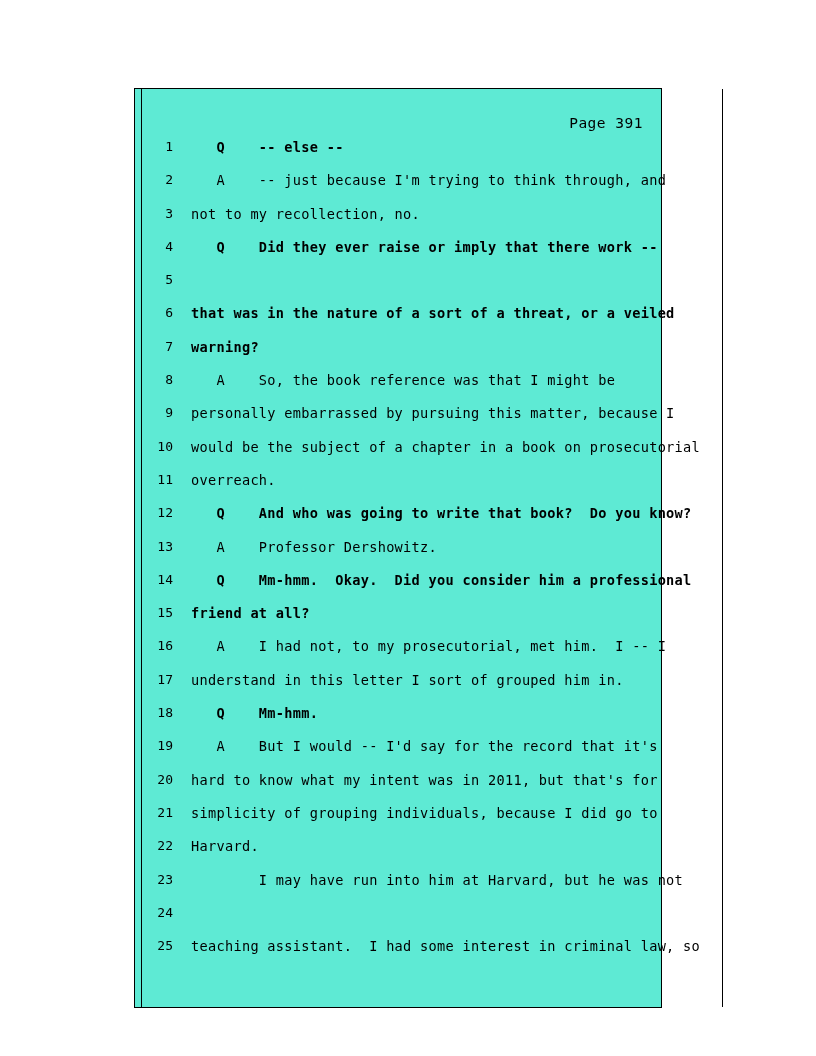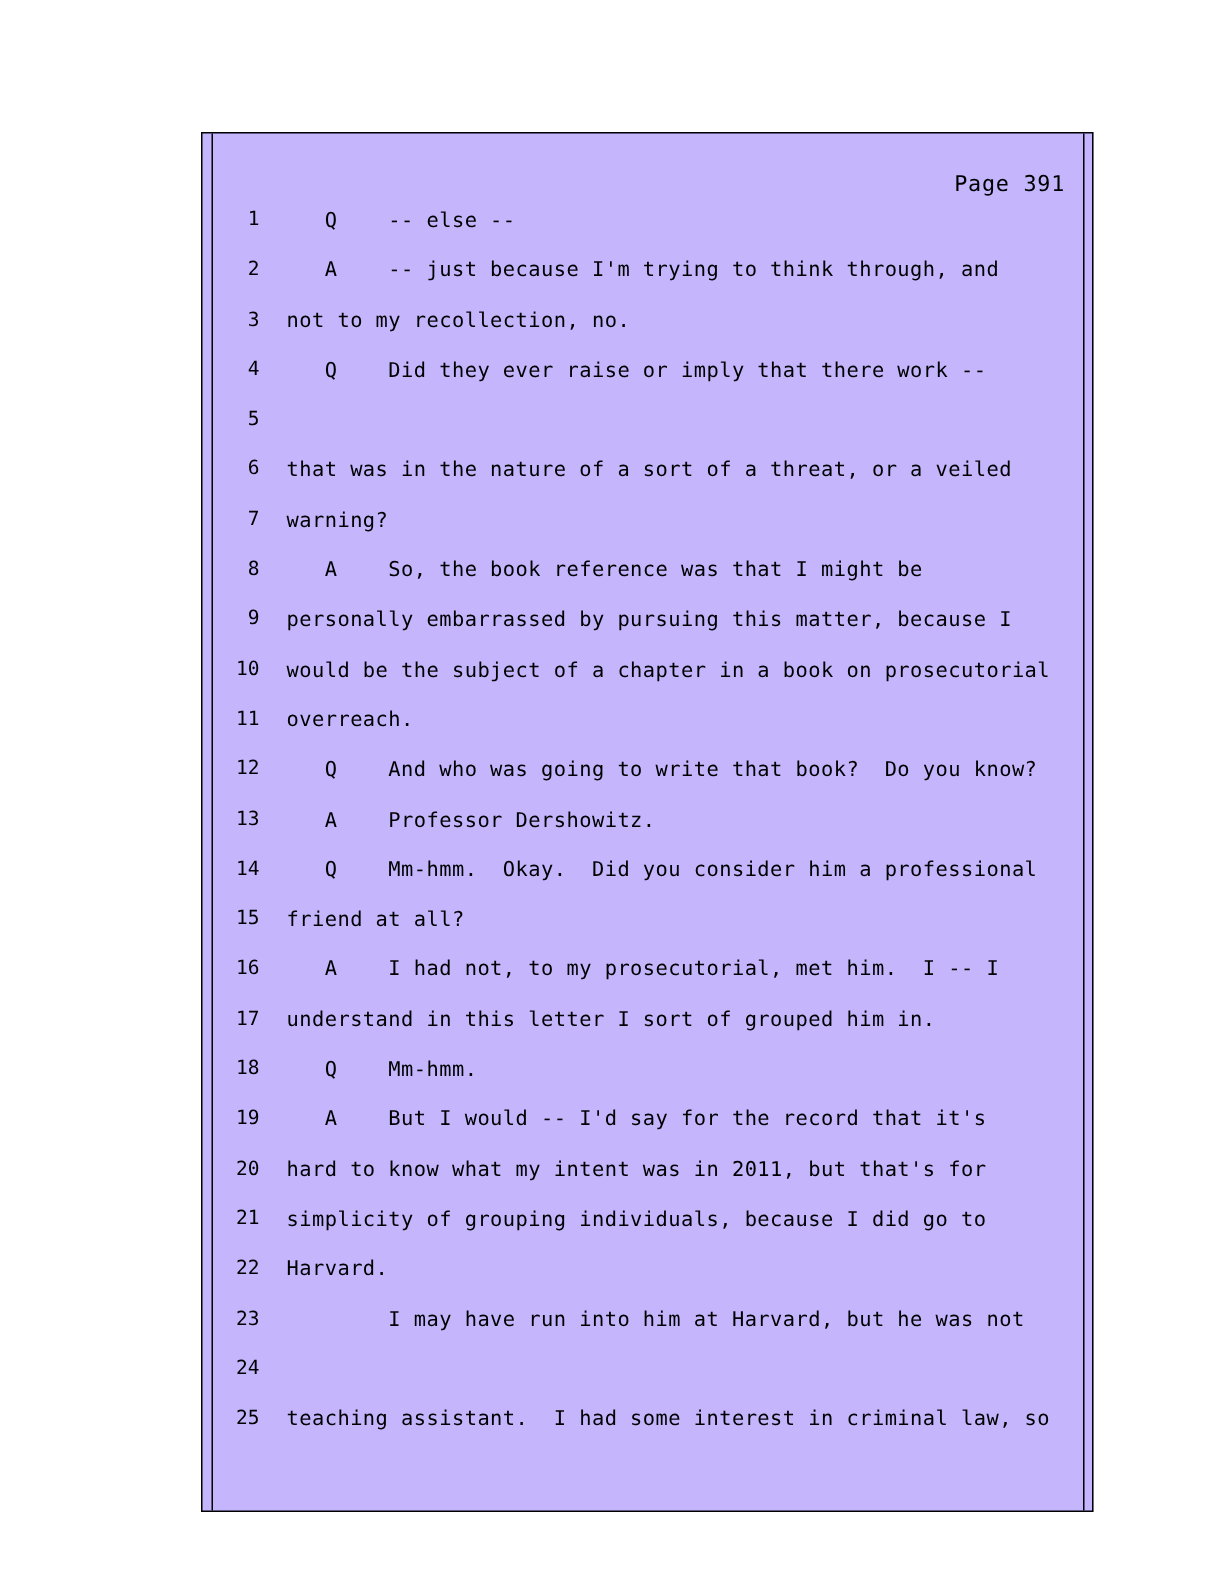--- a/index.html
+++ b/index.html
@@ -19,25 +19,25 @@
     left: 0; top: 0;
     width: 816px;
     height: 1056px;
     background: #ffffff;
   }
   
   .frame {
     position: absolute;
     left: 134px;
     top: 88px;
-    width: 595px;
+    width: 528px;
     height: 920px;
     border: 1px solid #000000;
     box-sizing: border-box;
-    background: #c4b5fd;
+    background: #5eead4;
   }
   .frame-inner {
     position: absolute;
     left: 6px;
     top: 0px;
     width: 582px;
     height: 918px;
     border-left: 1px solid #000000;
     border-right: 1px solid #000000;
     box-sizing: border-box;
@@ -75,21 +75,21 @@
   .line-text {
     position: absolute;
     left: 56px;
     top: 0;
     font-size: 13.6px;
     color: #000000;
     letter-spacing: 0.3px;
     white-space: pre;
   }
   .line-text.bold {
-    font-weight: normal;
+    font-weight: bold;
   }
 </style>
 </head>
 <body>
 
 <div class="page">
   <div class="frame">
     <div class="frame-inner"></div>
     <div class="page-number">Page 391</div>
     <div class="lines">

